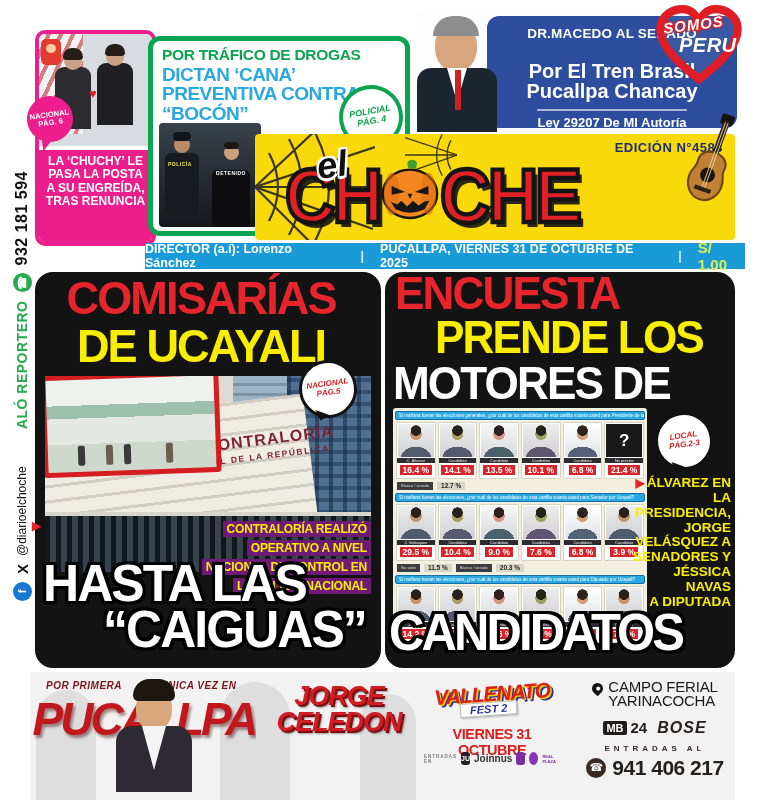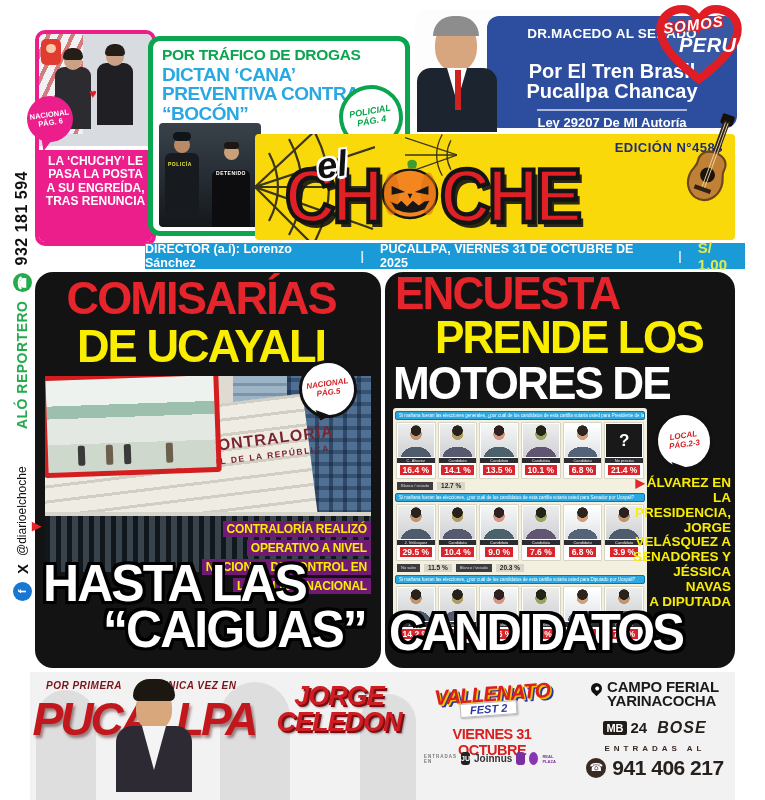--- a/index.html
+++ b/index.html
@@ -217,21 +217,21 @@
   .ju{width:13px;height:13px;background:#222;border-radius:3px;color:#fff;font-size:7px;font-weight:900;
       display:flex;align-items:center;justify-content:center;}
   .joinnus{font-size:10px;font-weight:bold;color:#333;}
   .appsq{width:13px;height:13px;border-radius:3px;background:#7a2ea0;}
   .appsq.b{background:#8a35b5;border-radius:50%;}
   .rplaza{font-size:4px;color:#7a2ea0;font-weight:bold;}
   .adR{position:absolute;left:572px;top:4px;width:166px;height:124px;}
   .venue{display:flex;align-items:flex-start;justify-content:center;gap:5px;margin-top:4px;}
   .pinloc{width:11px;height:11px;background:#111;border-radius:50% 50% 50% 0;transform:rotate(-45deg);margin-top:3px;position:relative;flex:0 0 auto;}
   .pinloc::after{content:"";position:absolute;left:3.5px;top:3.5px;width:4px;height:4px;border-radius:50%;background:#fff;}
-  .venue div{font-size:15px;font-weight:700;color:#1a1a1a;line-height:.95;letter-spacing:-.2px;}
+  .venue div{font-size:15px;font-weight:400;color:#1a1a1a;line-height:.95;letter-spacing:-.2px;}
   .brands{display:flex;align-items:center;justify-content:center;gap:10px;margin-top:10px;}
   .mb{background:#221c18;color:#fff;font-weight:900;font-size:11px;padding:1px 3px;border-radius:2px;}
   .n24{color:#221c18;font-weight:900;font-size:15px;margin-left:-6px;}
   .bose{color:#26211d;font-weight:900;font-style:italic;font-size:16px;letter-spacing:1px;}
   .entradas{letter-spacing:4px;font-size:8px;font-weight:bold;color:#3a2a24;text-align:center;margin-top:7px;}
   .phonerow{display:flex;align-items:center;justify-content:center;gap:6px;margin-top:3px;}
   .pcircle{width:20px;height:20px;border-radius:50%;background:#3a2a24;color:#fff;display:flex;align-items:center;justify-content:center;font-size:11px;}
   .pnum{font-size:21px;font-weight:900;color:#26211d;letter-spacing:-.5px;}
 </style>
 </head>

